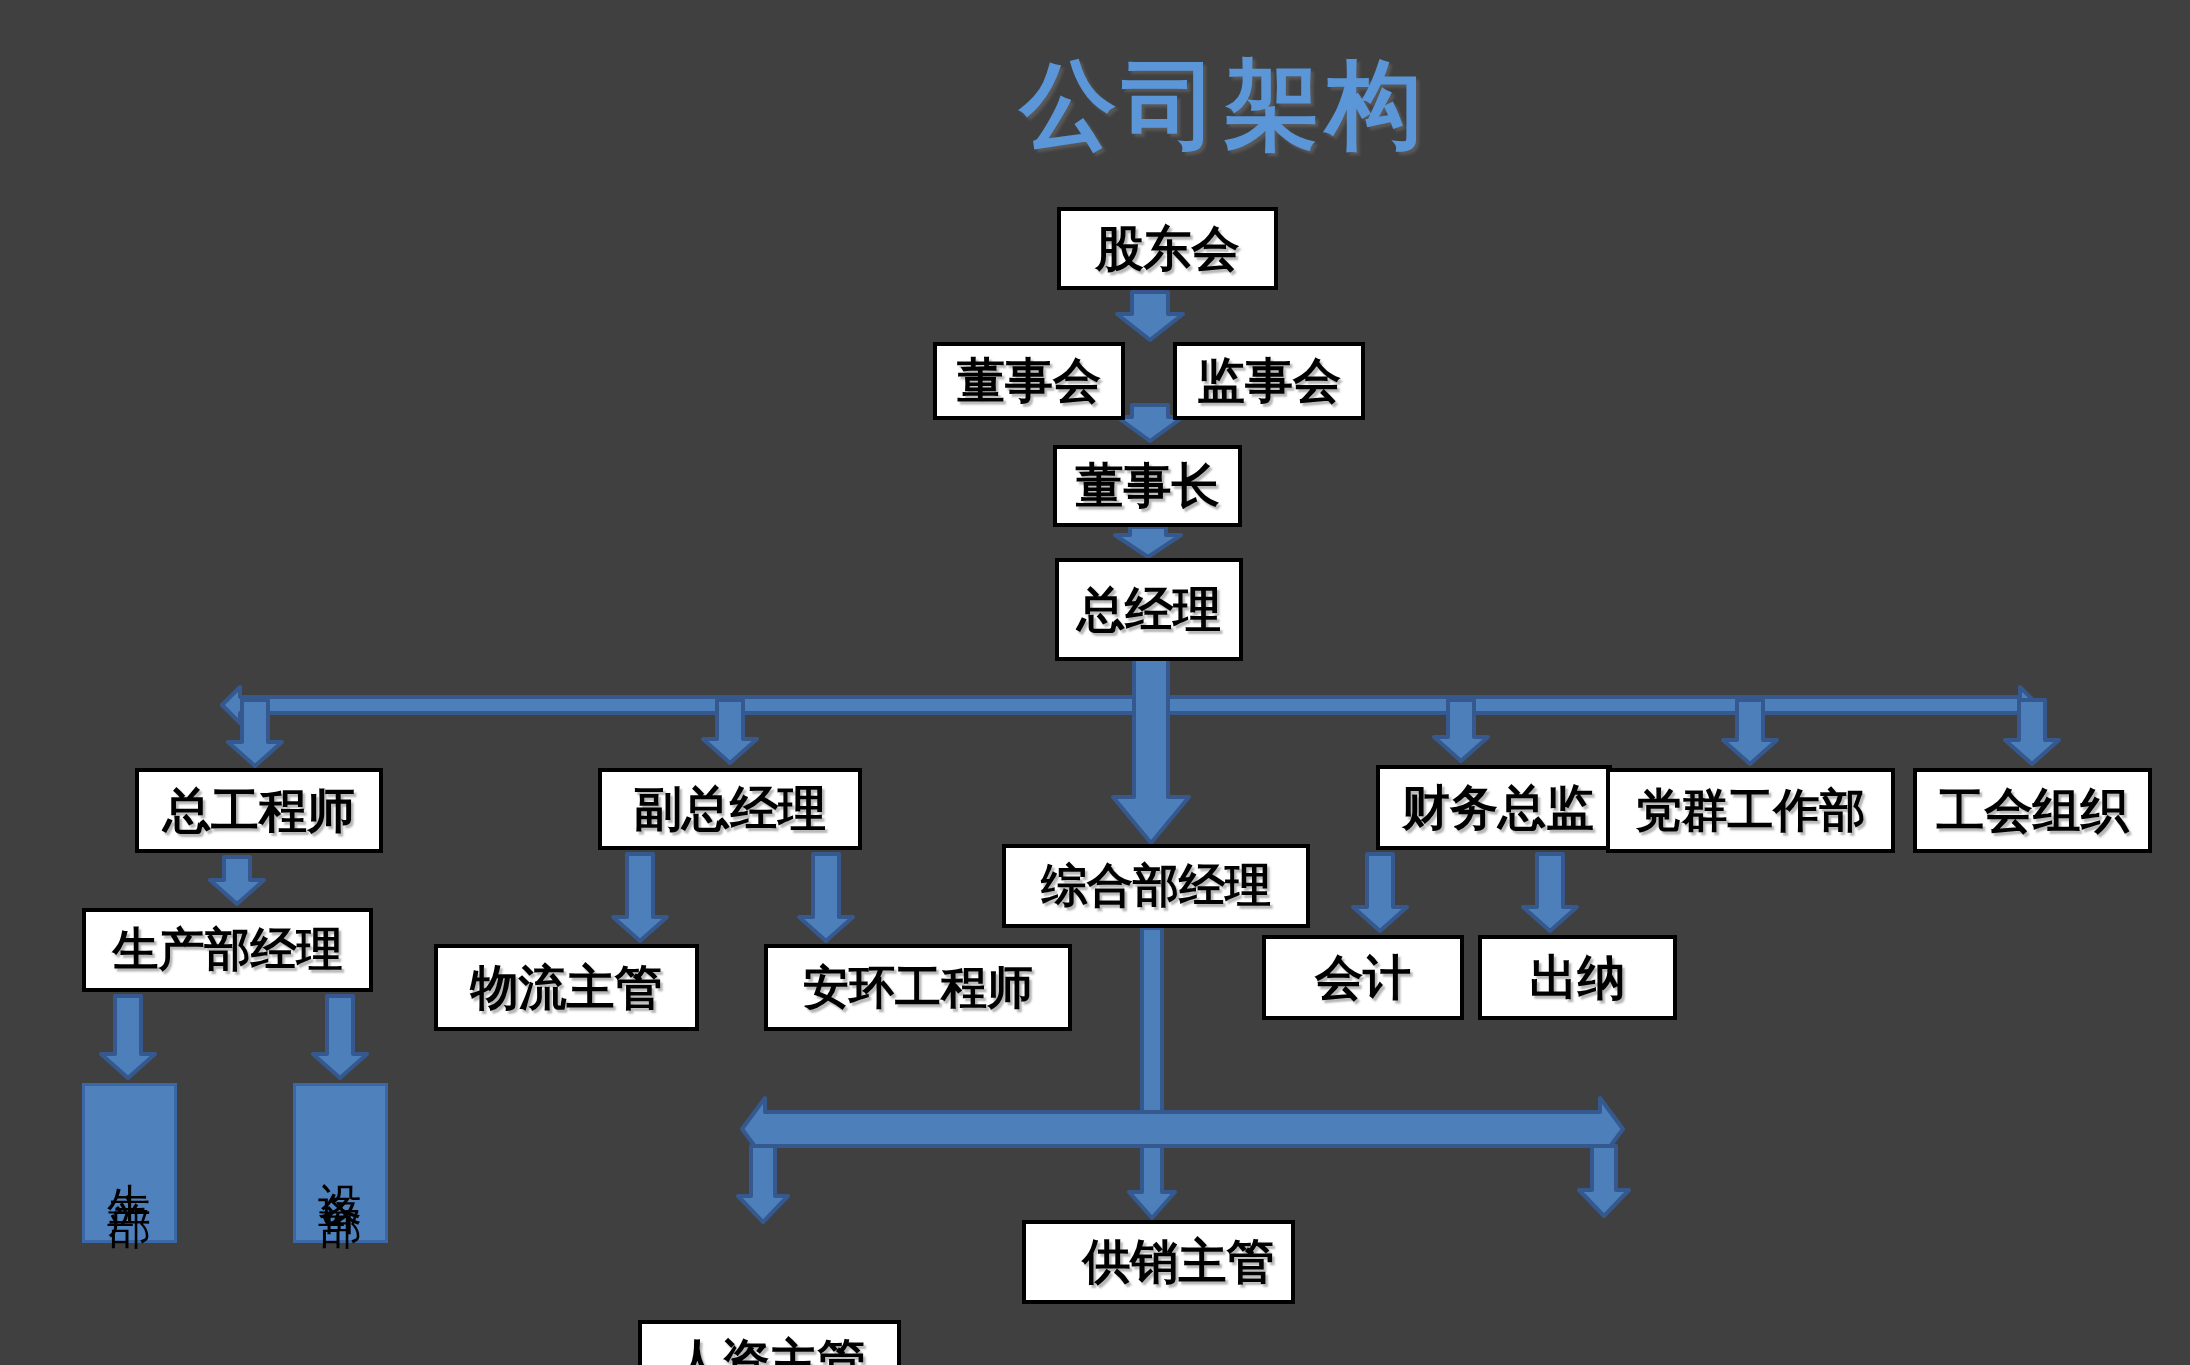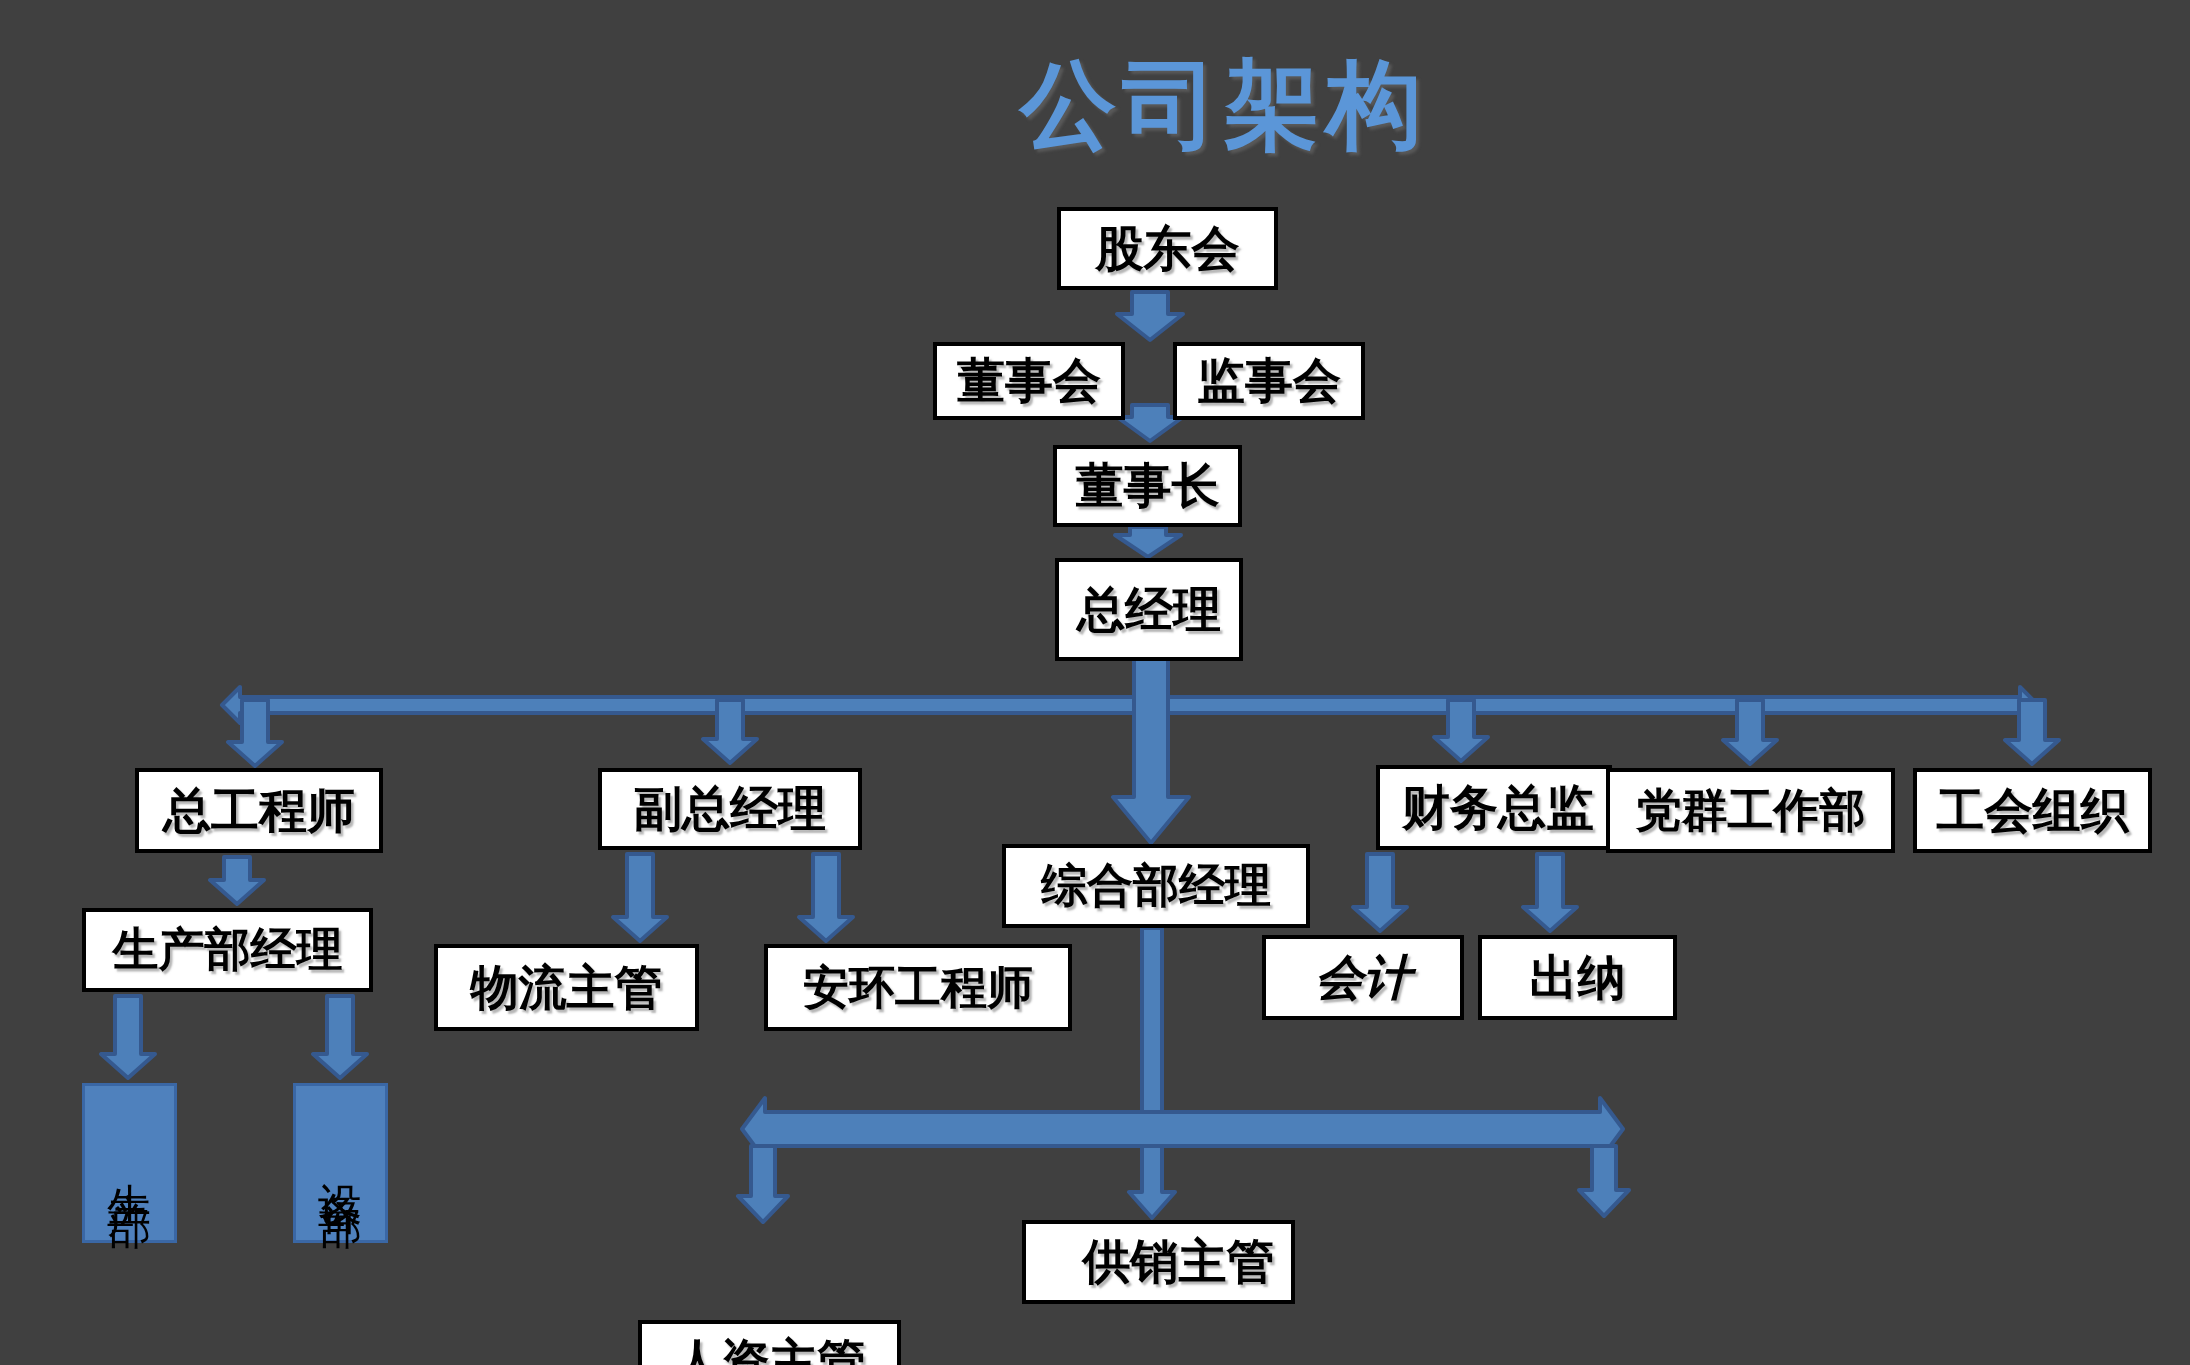--- a/index.html
+++ b/index.html
@@ -78,21 +78,21 @@
   #n-gm           { left:1055px; top:558px;  width:188px; height:103px; }
   #n-chief-eng    { left:135px;  top:768px;  width:248px; height:85px; }
   #n-deputy-gm    { left:598px;  top:768px;  width:264px; height:82px; }
   #n-gen-dept-mgr { left:1002px; top:844px;  width:308px; height:84px; }
   #n-cfo          { left:1376px; top:765px;  width:236px; height:85px;padding-left:8px; }
   #n-party-mass   { left:1606px; top:768px;  width:289px; height:85px; }
   #n-union        { left:1913px; top:768px;  width:239px; height:85px; }
   #n-prod-mgr     { left:82px;   top:908px;  width:291px; height:84px; }
   #n-logi-sup     { left:434px;  top:944px;  width:265px; height:87px; }
   #n-safety-eng   { left:764px;  top:944px;  width:308px; height:87px; }
-  #n-accountant   { left:1262px; top:935px;  width:202px; height:85px;font-style:italic; }
+  #n-accountant   { left:1262px; top:935px;  width:202px; height:85px; }
   #n-cashier      { left:1478px; top:935px;  width:199px; height:85px; }
   #n-prod-dept    { left:82px;   top:1083px; width:95px;  height:160px; }
   #n-equip-dept   { left:293px;  top:1083px; width:95px;  height:160px; }
   #n-hr-sup       { left:638px;  top:1272px; width:263px; height:83px;margin-top:48px; }
   #n-supply-sup   { left:1022px; top:1220px; width:273px; height:84px;padding-left:40px; }
   #n-logi-sup2    { left:1465px; top:1220px; width:262px; height:84px; }
 </style>
 </head>
 <body>
 

